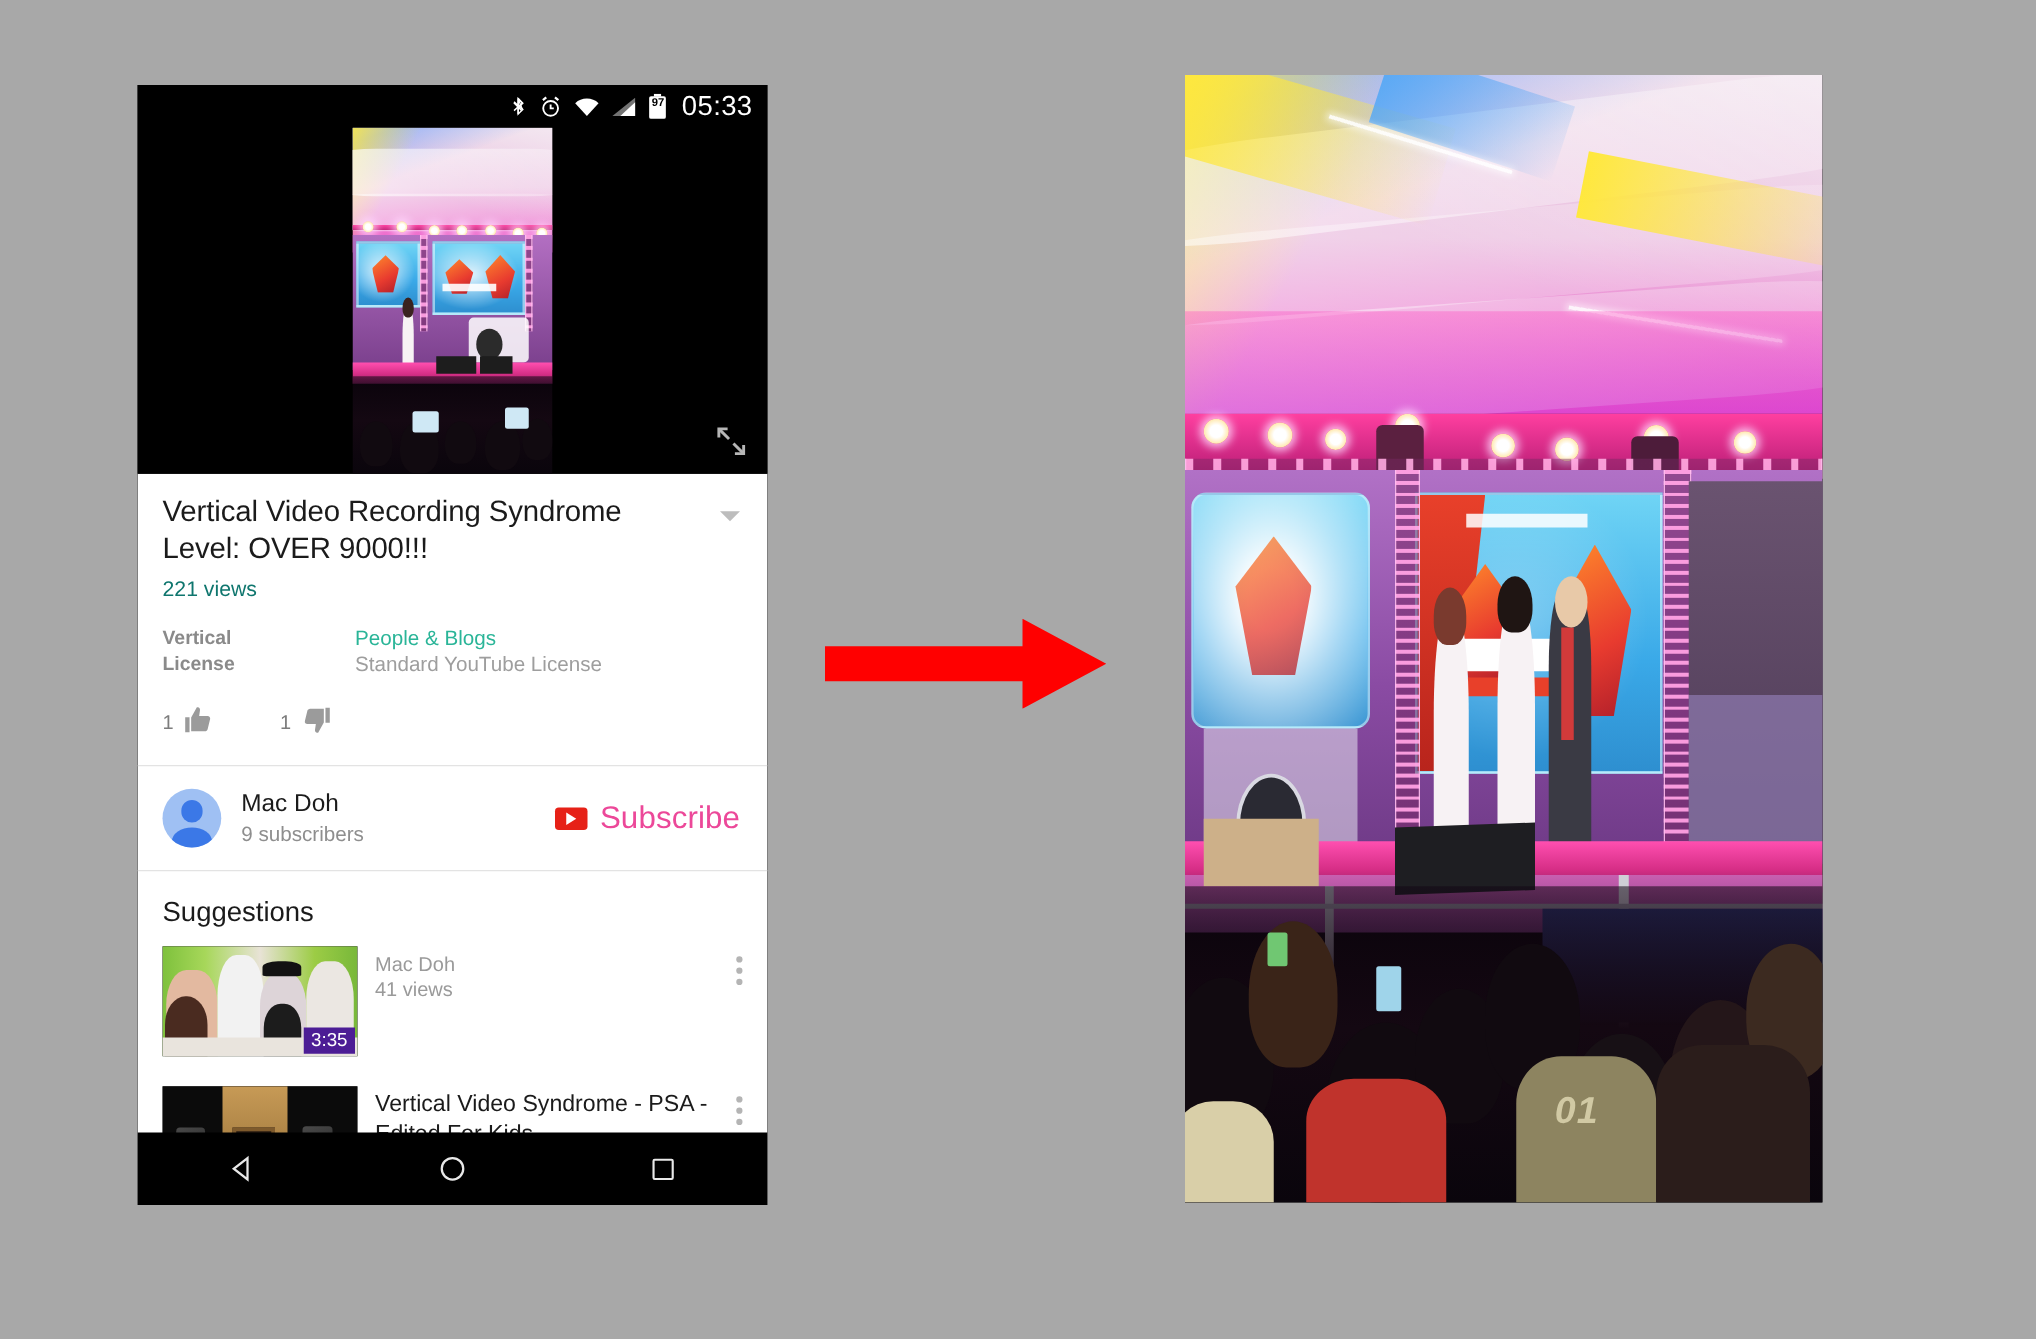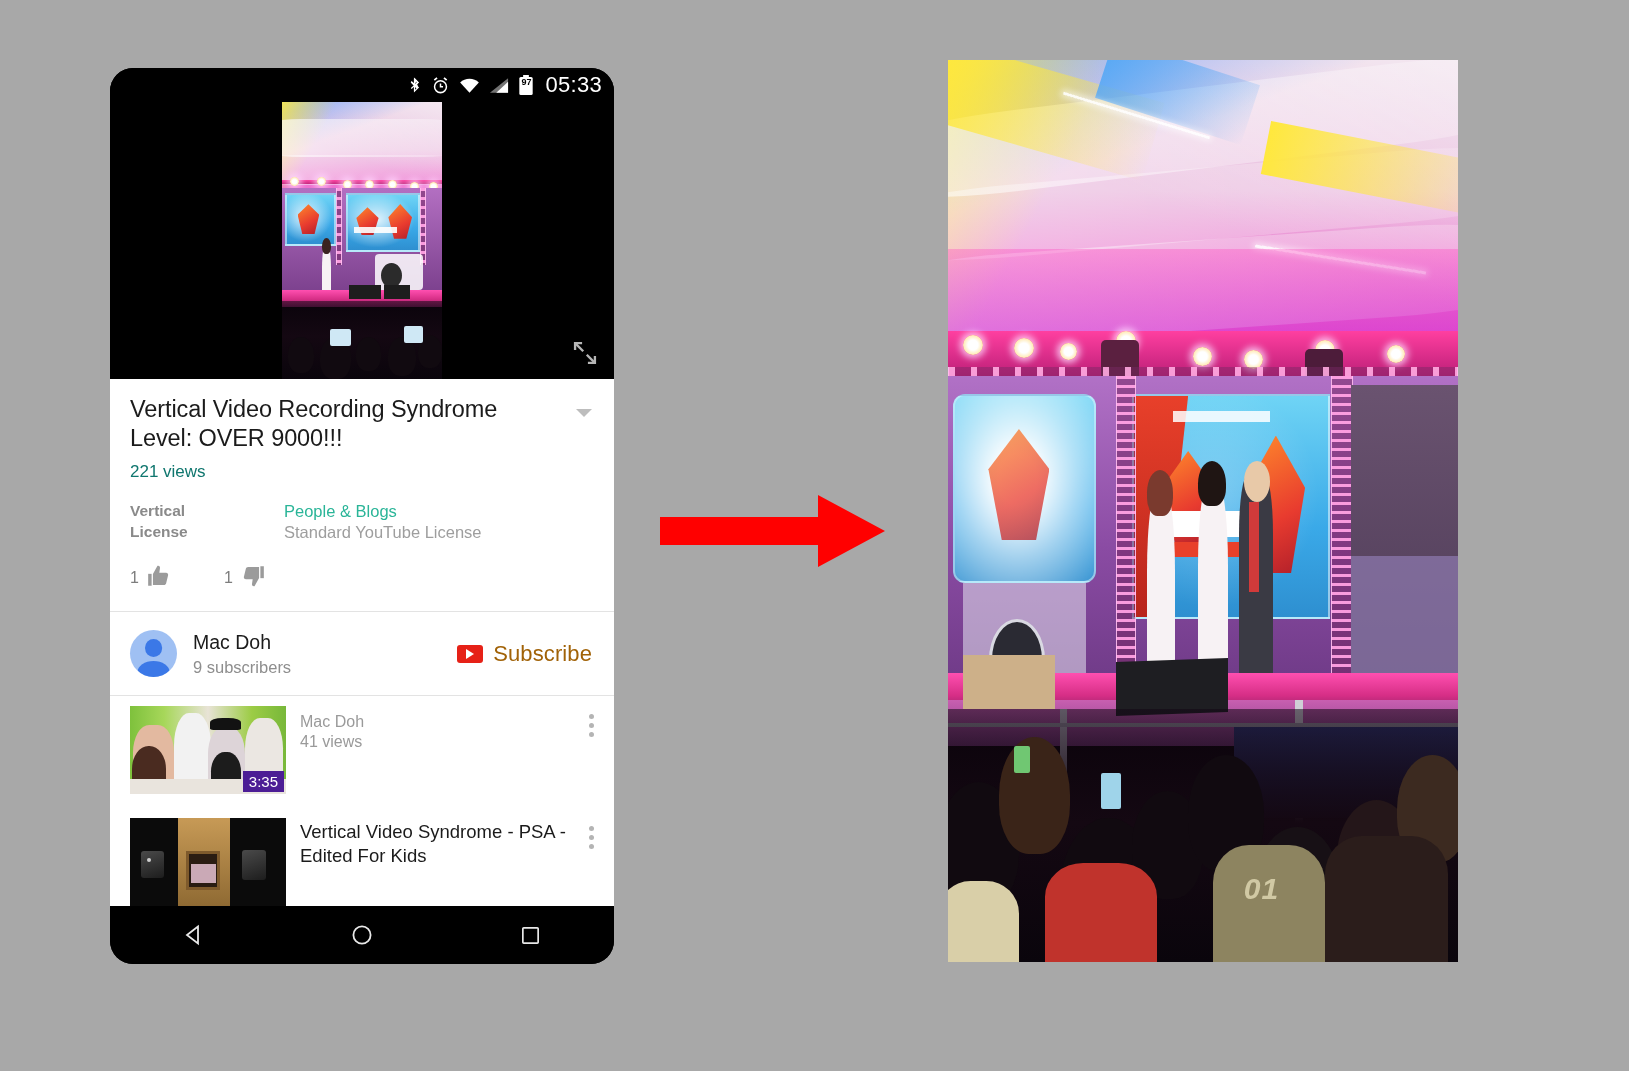--- a/index.html
+++ b/index.html
@@ -9,21 +9,21 @@
     background: #a8a8a8;
     font-family: "Liberation Sans", sans-serif;
     overflow: hidden;
   }
   .stage { position: relative; width: 1629px; height: 1071px; }
 
   
   .phone {
     position: absolute; left: 110px; top: 68px;
     width: 504px; height: 896px;
-    background: #000; overflow: hidden; border-radius: 23px;
+    background: #000; overflow: hidden;
   }
 
   
   .statusbar {
     position: relative; height: 34px; width: 100%;
     background: #000; display: flex; align-items: center;
     justify-content: flex-end; padding-right: 12px; gap: 9px;
   }
   .sb-icon { display: flex; align-items: center; }
   .sb-time {
@@ -144,21 +144,21 @@
   }
   .ytmark {
     width: 26px; height: 18px; background: #e62117; border-radius: 3px;
     position: relative; flex: none;
   }
   .ytmark::after {
     content: ""; position: absolute; left: 9px; top: 4px;
     border-left: 8px solid #fff; border-top: 5px solid transparent;
     border-bottom: 5px solid transparent;
   }
-  .subtxt { color: #a16207; font-size: 22px; letter-spacing: .1px; }
+  .subtxt { color: #ec4899; font-size: 25px; letter-spacing: .1px; }
 
   
   .sugg-h { font-size: 22px; color: #1b1b1b; padding: 20px 20px 4px 20px; }
   .sugg {
     display: flex; gap: 14px; padding: 10px 20px 14px 20px;
     align-items: flex-start; position: relative;
   }
   .thumb {
     width: 156px; height: 88px; flex: none; position: relative;
     overflow: hidden; background: #1b1b1b;
@@ -350,20 +350,21 @@
           <div class="chsubs">9 subscribers</div>
         </div>
         <button class="subbtn">
           <span class="ytmark"></span>
           <span class="subtxt">Subscribe</span>
         </button>
       </div>
 
       <div class="divider"></div>
 
+      <div class="sugg-h">Suggestions</div>
 
       <div class="sugg">
         <div class="thumb">
           <div class="t1"></div>
           <div class="t1-p" style="left:2%;  width:26%; height:78%; background:#e3b9a0;"></div>
           <div class="t1-p" style="left:1%;  width:22%; height:54%; background:#4a2b20; border-radius:48% 48% 0 0;"></div>
           <div class="t1-p" style="left:28%; width:24%; height:92%; background:#f2f2f2;"></div>
           <div class="t1-p" style="left:50%; width:24%; height:76%; background:#ddd4d8;"></div>
           <div class="t1-p" style="left:52%; width:19%; height:48%; background:#1c1c1c; border-radius:46% 46% 0 0;"></div>
           <div style="position:absolute;left:51%;top:14%;width:20%;height:13%;background:#121212;border-radius:40% 40% 10% 10%;"></div>

